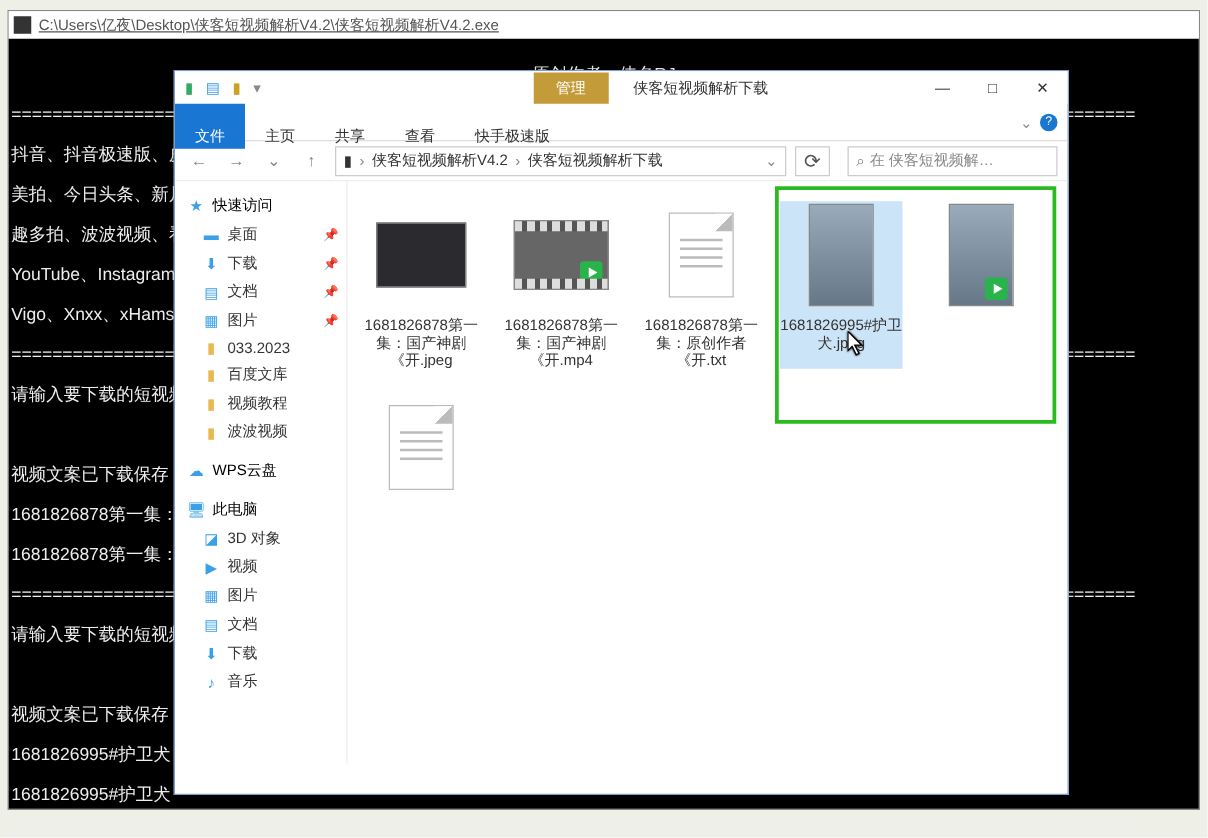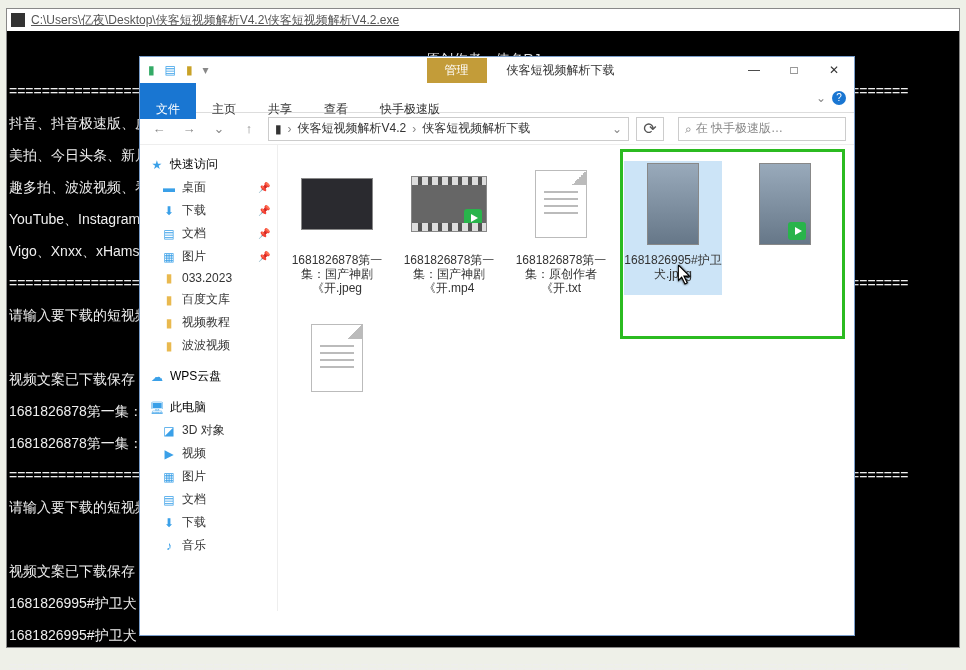--- a/index.html
+++ b/index.html
@@ -161,21 +161,21 @@
       <span>▮</span>
       <span class="sep">›</span>
       <span>侠客短视频解析V4.2</span>
       <span class="sep">›</span>
       <span>侠客短视频解析下载</span>
       <span style="margin-left:auto;color:#888;padding-right:6px">⌄</span>
     </div>
     <div class="refresh">⟳</div>
     <div class="search">
       <span>⌕</span>
-      <span>在 快手极速版…</span>
+      <span>在 侠客短视频解…</span>
     </div>
   </div>
 
   <div class="exp-body">
     <div class="exp-side">
       <div class="hdr">
           <span class="ico" style="color:#3aa0e8">★</span>
           <span>快速访问</span>
         </div>
       <div class="item">

